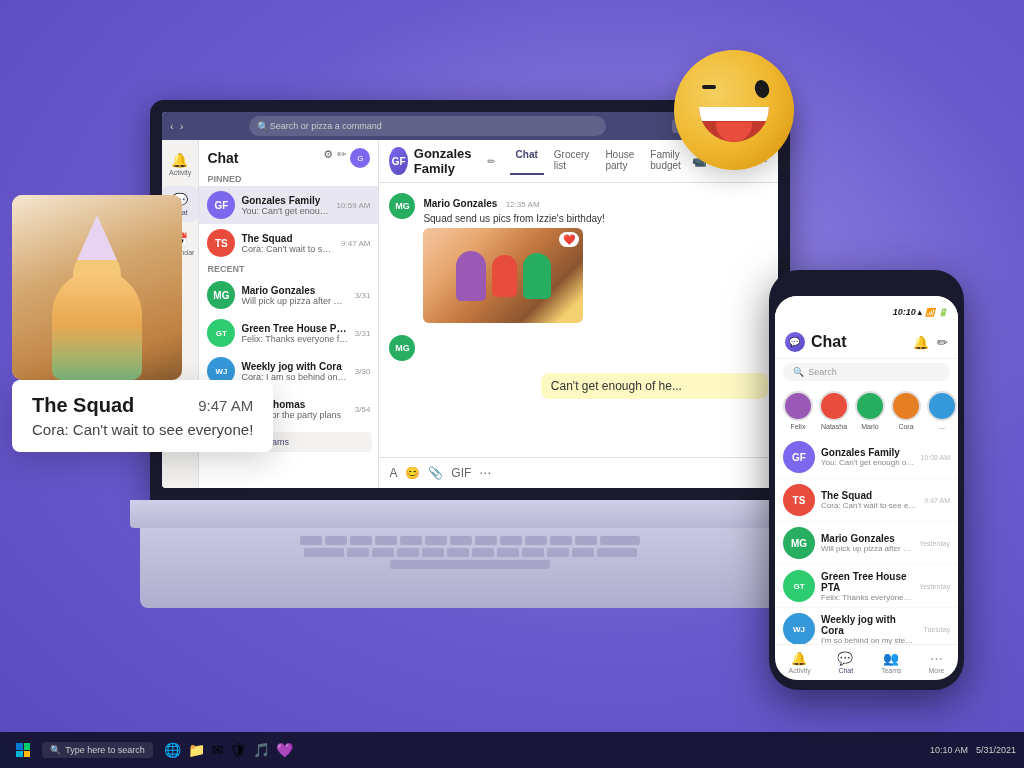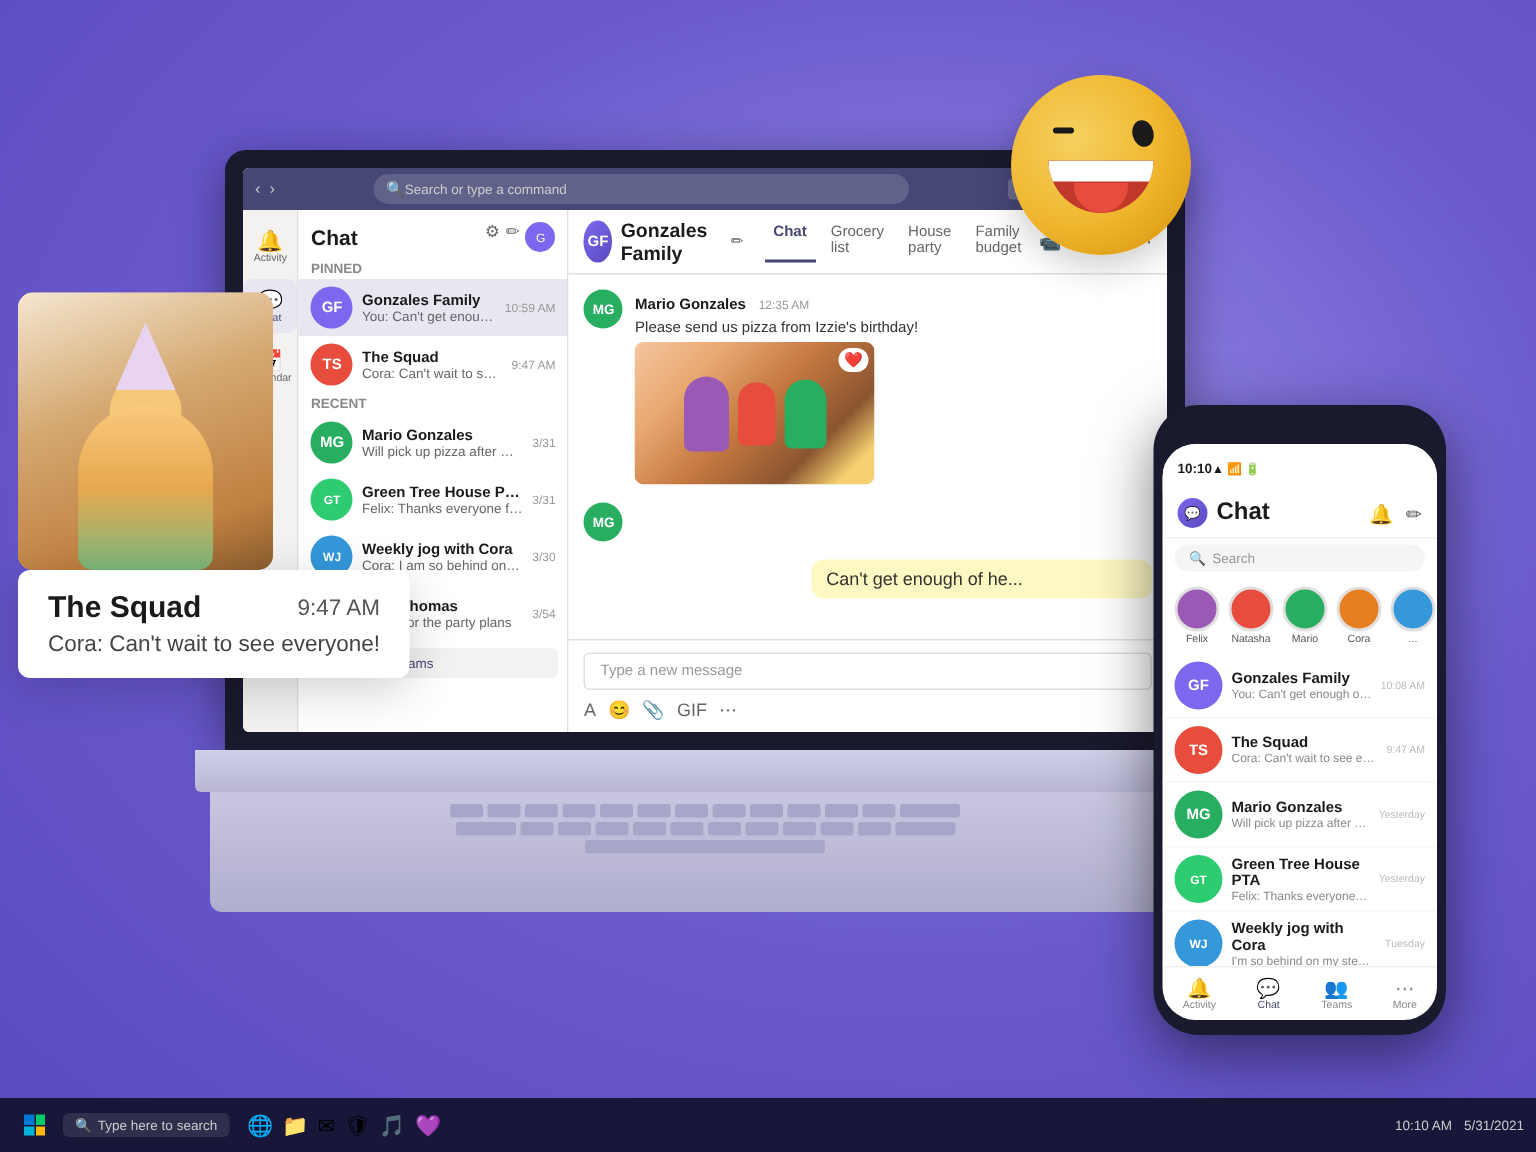--- a/index.html
+++ b/index.html
@@ -511,21 +511,22 @@
       overflow: hidden;
       display: flex;
       flex-direction: column;
     }
     .phone-statusbar {
       height: 18px;
       background: white;
       display: flex;
       align-items: center;
       padding: 16px 10px;
-      justify-content: flex-start;
+      justify-content: flex-end;
+      font-style: italic;
     }
     .phone-time {
       font-size: 9px;
       font-weight: 700;
       color: #1a1a1a;
     }
     .phone-status-icons {
       font-size: 8px;
       color: #1a1a1a;
     }
@@ -822,21 +823,21 @@
 <div class="laptop-wrapper">
   <div class="laptop-screen-bezel">
     <div class="laptop-screen">
       <div class="teams-app">
 
         <div class="teams-titlebar">
           <span class="teams-nav-btn">‹</span>
           <span class="teams-nav-btn">›</span>
           <div class="teams-search-bar">
             <span>🔍</span>
-            <span style="font-size:9px;color:#ccc;">Search or type a command</span>
+            <span style="font-size:9px;color:#ccc;">Search or pizza a command</span>
           </div>
           <span class="teams-personal-badge">Personal</span>
           <div class="teams-window-controls">
             <span>—</span>
             <span>□</span>
             <span>✕</span>
           </div>
         </div>
 
         <div class="teams-body">
@@ -941,21 +942,21 @@
                 <span>🖥</span>
                 <span>⋯</span>
               </div>
             </div>
             <div class="chat-messages">
               <div class="chat-message">
                 <div class="msg-avatar" style="background:#27ae60;">MG</div>
                 <div class="msg-content">
                   <span class="msg-sender">Mario Gonzales</span>
                   <span class="msg-time">12:35 AM</span>
-                  <div class="msg-text">Please send us pizza from Izzie's birthday!</div>
+                  <div class="msg-text">Squad send us pics from Izzie's birthday!</div>
                   <div class="msg-image">
                     <div class="msg-image-inner">
 
                       <div style="width:100%;height:100%;background:linear-gradient(135deg,#f5c6a0 0%,#e8a870 25%,#c47840 50%,#8b5530 75%,#f5d070 90%);display:flex;align-items:center;justify-content:center;gap:6px;">
                         <div style="width:30px;height:50px;background:#9b59b6;border-radius:15px 15px 5px 5px;"></div>
                         <div style="width:25px;height:42px;background:#e74c3c;border-radius:12px 12px 5px 5px;"></div>
                         <div style="width:28px;height:46px;background:#27ae60;border-radius:14px 14px 5px 5px;"></div>
                       </div>
                     </div>
                     <div class="msg-reaction">❤️</div>
@@ -963,23 +964,20 @@
                 </div>
               </div>
               <div class="chat-message">
                 <div class="msg-avatar" style="background:#27ae60;">MG</div>
               </div>
               <div style="margin-left:auto;max-width:60%;background:#fef9c3;border-radius:8px;padding:6px 10px;font-size:12px;color:#333;margin-top:4px;">
                 <span>Can't get enough of he...</span>
               </div>
             </div>
             <div class="chat-input-area">
-              <div class="chat-input-box">
-                <span>Type a new message</span>
-              </div>
               <div class="chat-input-toolbar">
                 <span>A</span>
                 <span>😊</span>
                 <span>📎</span>
                 <span>GIF</span>
                 <span>⋯</span>
               </div>
             </div>
           </div>
         </div>

